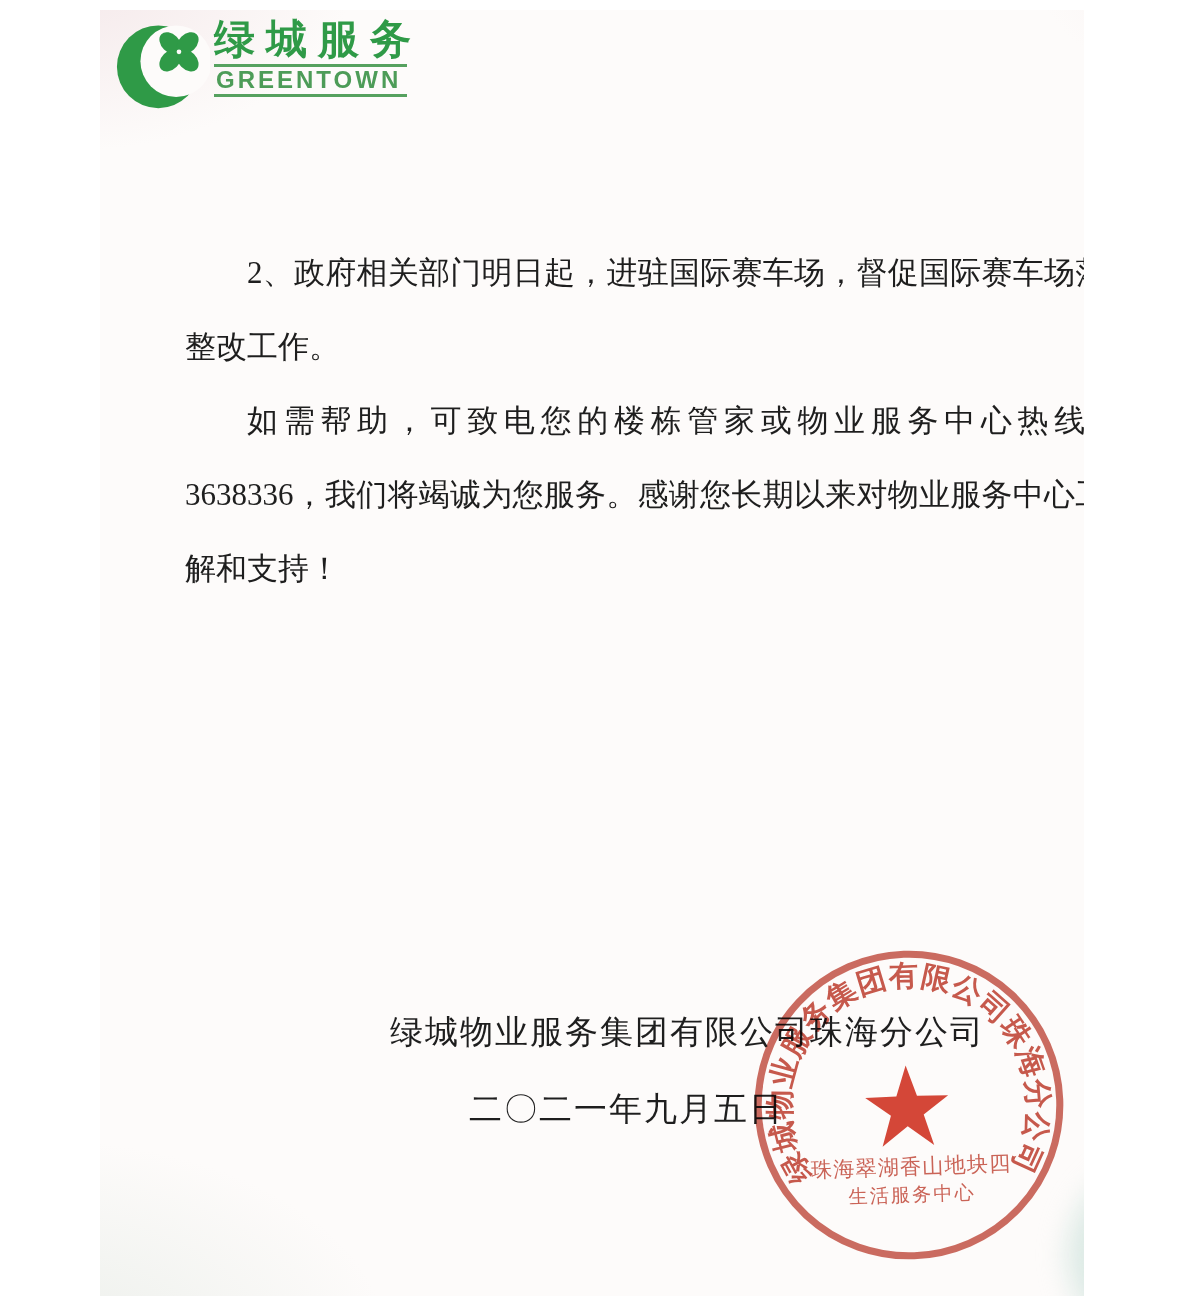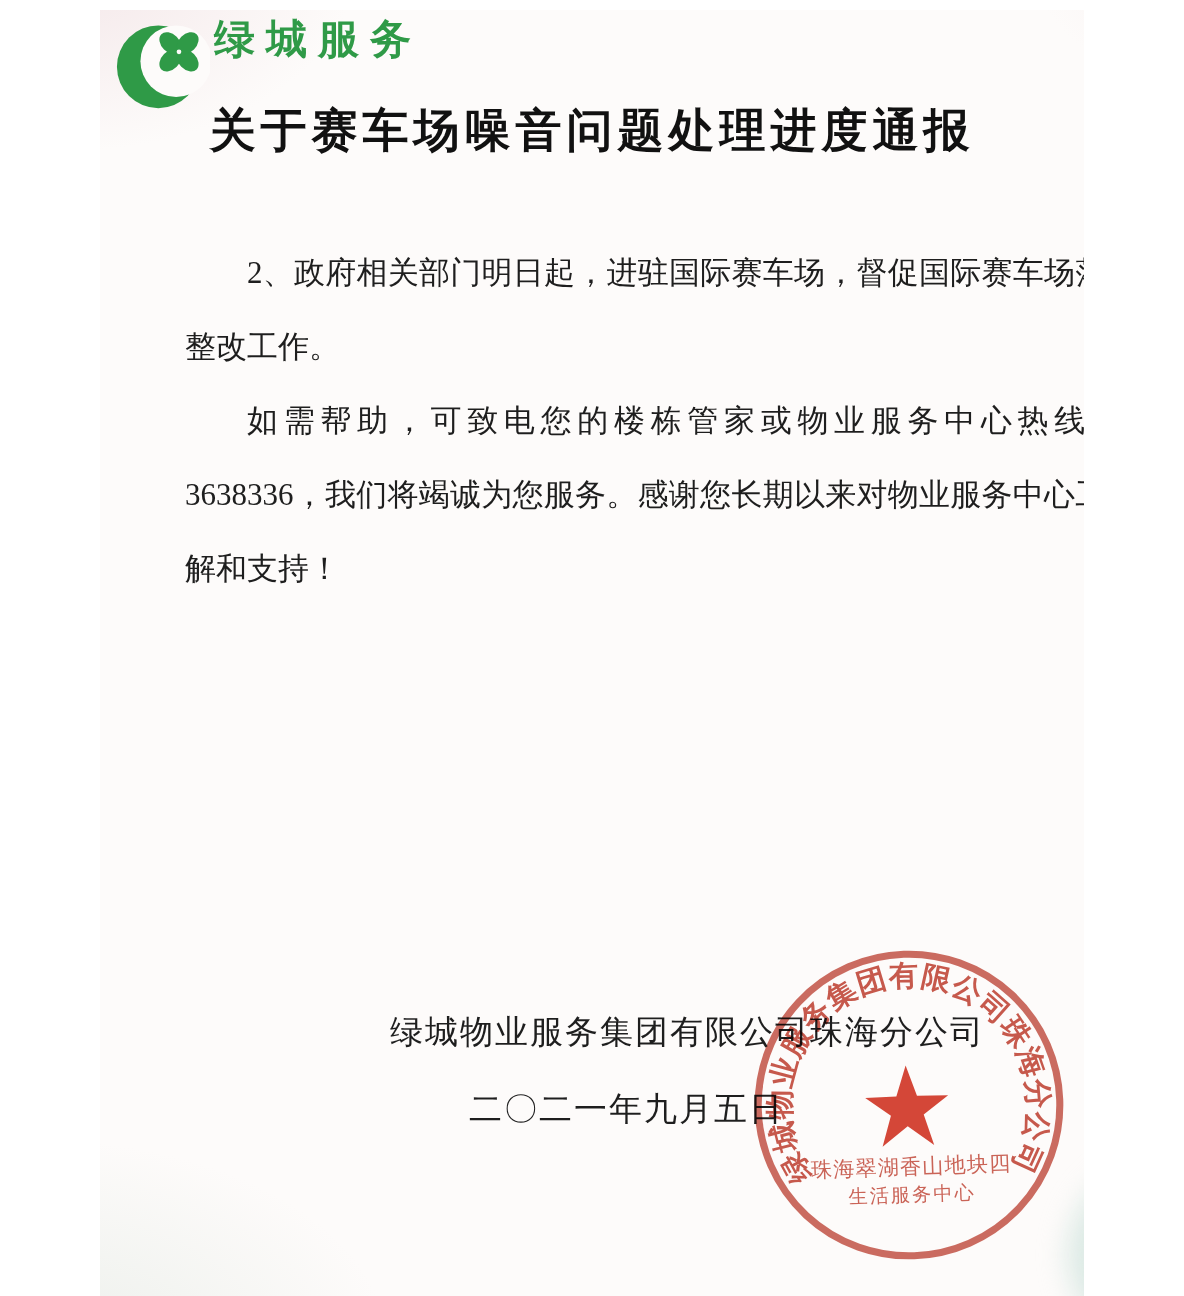--- a/index.html
+++ b/index.html
@@ -95,24 +95,24 @@
             <ellipse cx="13" cy="0" rx="13.5" ry="9.5"></ellipse>
           </g>
         <g transform="rotate(315)">
             <ellipse cx="13" cy="0" rx="13.5" ry="9.5"></ellipse>
           </g>
         <circle cx="0" cy="0" r="2.5" fill="#fdfbfa"></circle>
       </g>
     </svg>
     <div class="logo-text">
       <div class="logo-cn">绿城服务</div>
+      <div class="logo-en">GREENTOWN</div>
     </div>
   </div>
 
-  <div class="doc-title">关于赛车场噪音问题处理进度通报</div>
 
   <div class="doc-body">
     <p class="indent">2、政府相关部门明日起，进驻国际赛车场，督促国际赛车场落实相关整改工作。</p>
     <p class="indent">如需帮助，可致电您的楼栋管家或物业服务中心热线：0756-3638336，我们将竭诚为您服务。感谢您长期以来对物业服务中心工作的理解和支持！</p>
   </div>
 
   <div class="signature">
     <div>绿城物业服务集团有限公司珠海分公司</div>
     <div class="date-line">二〇二一年九月五日</div>
   </div>

